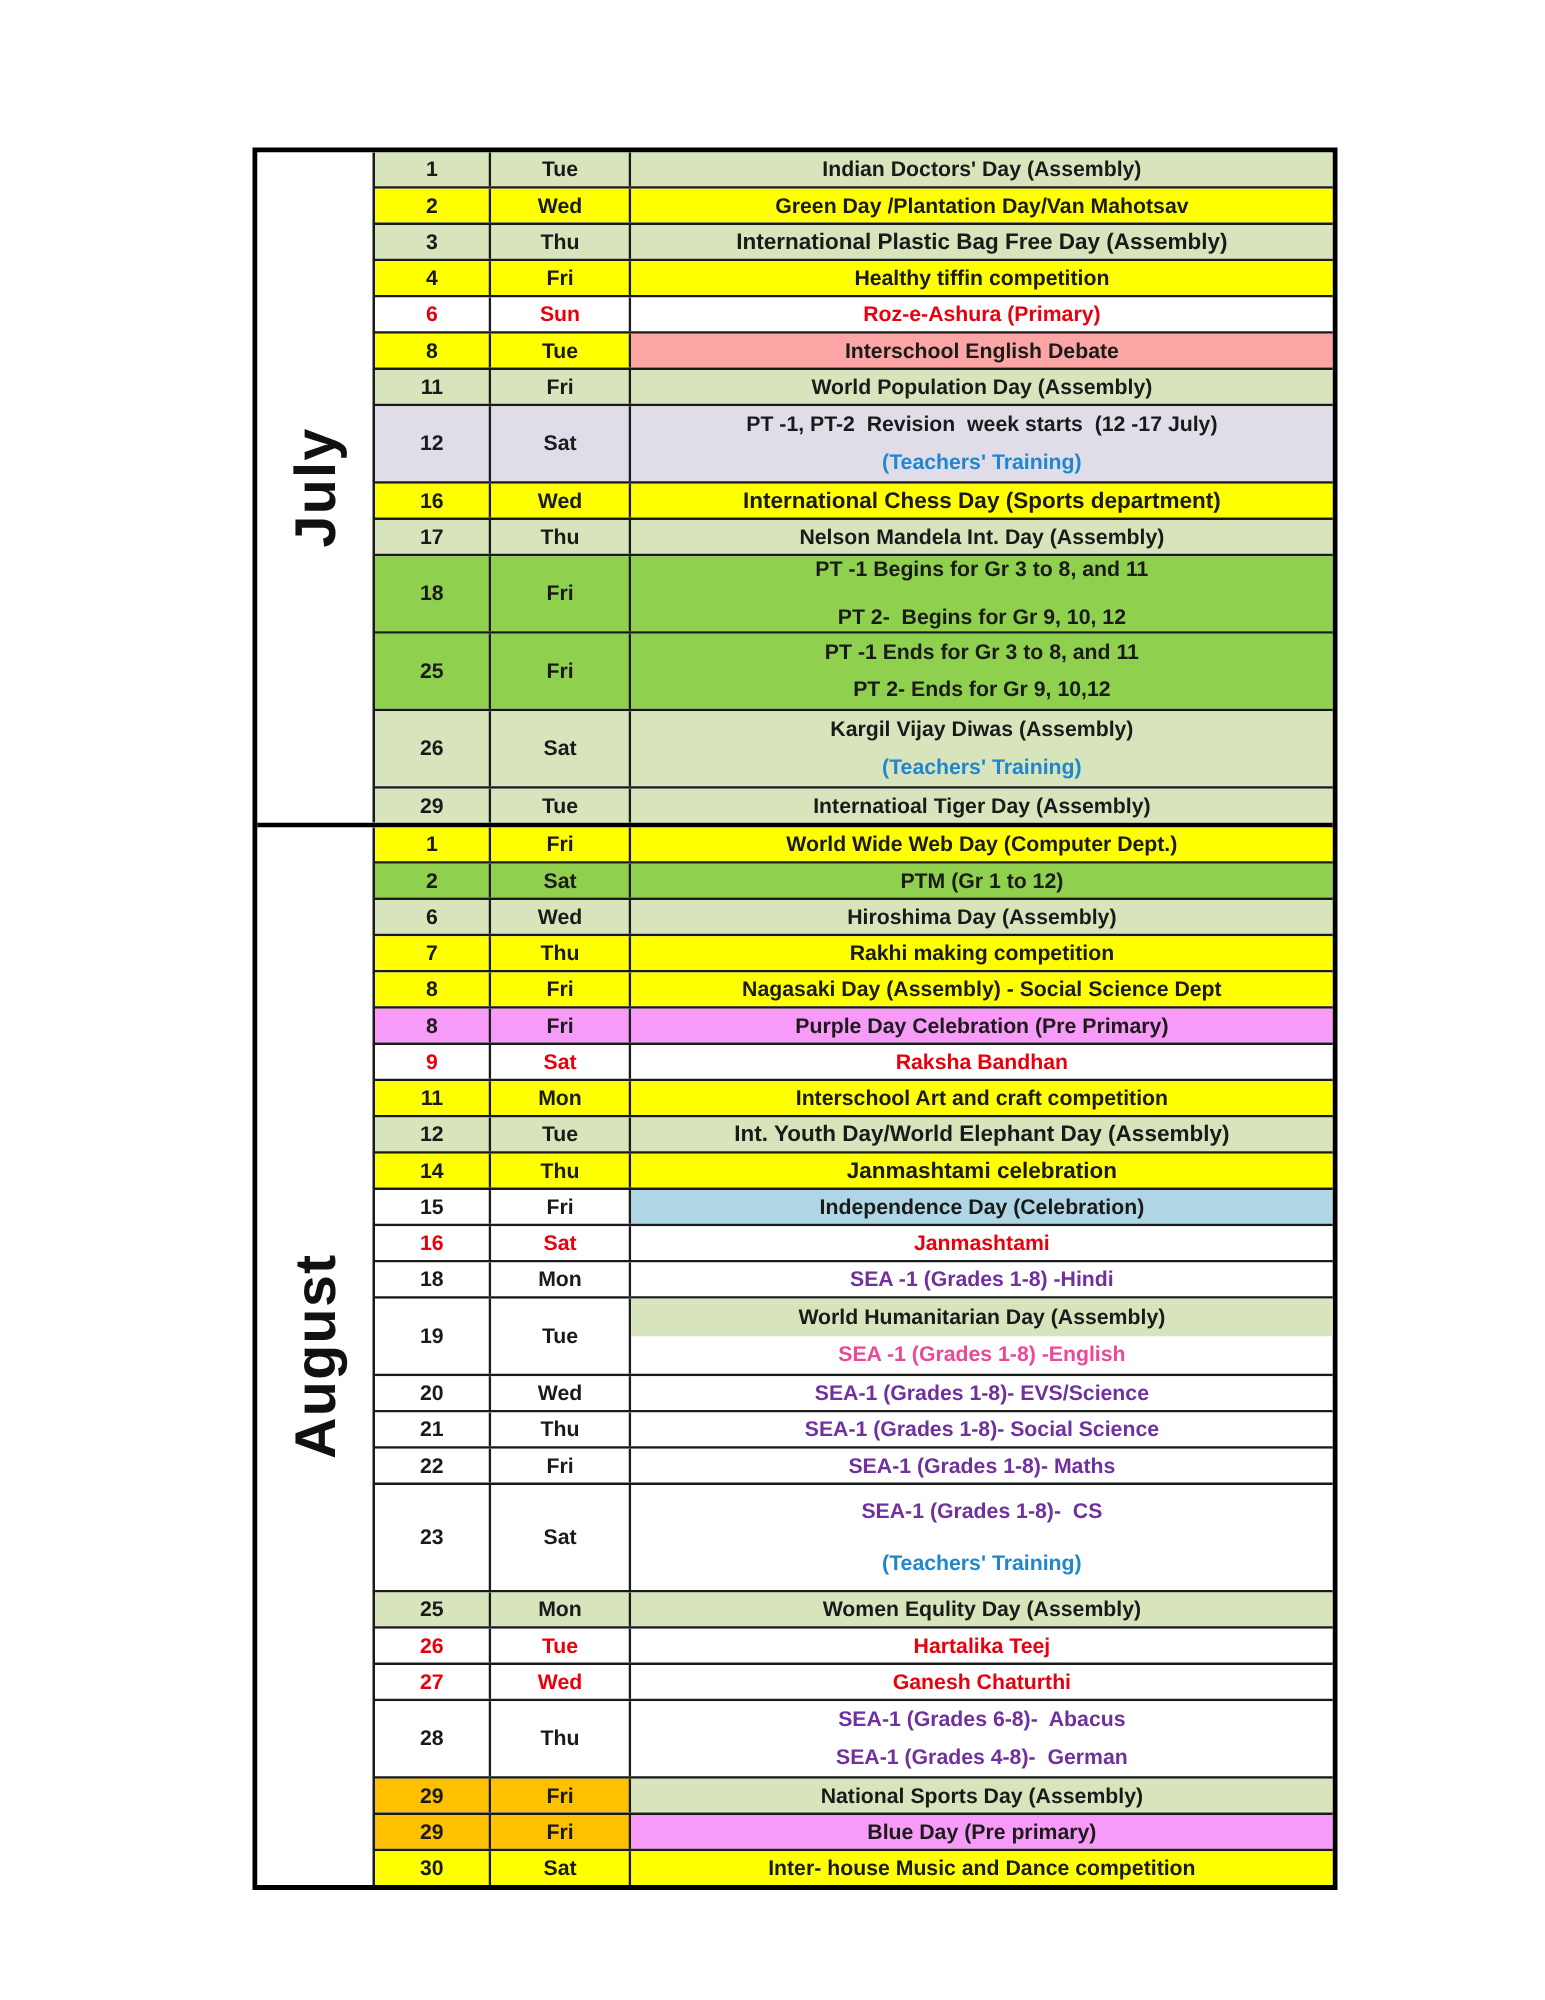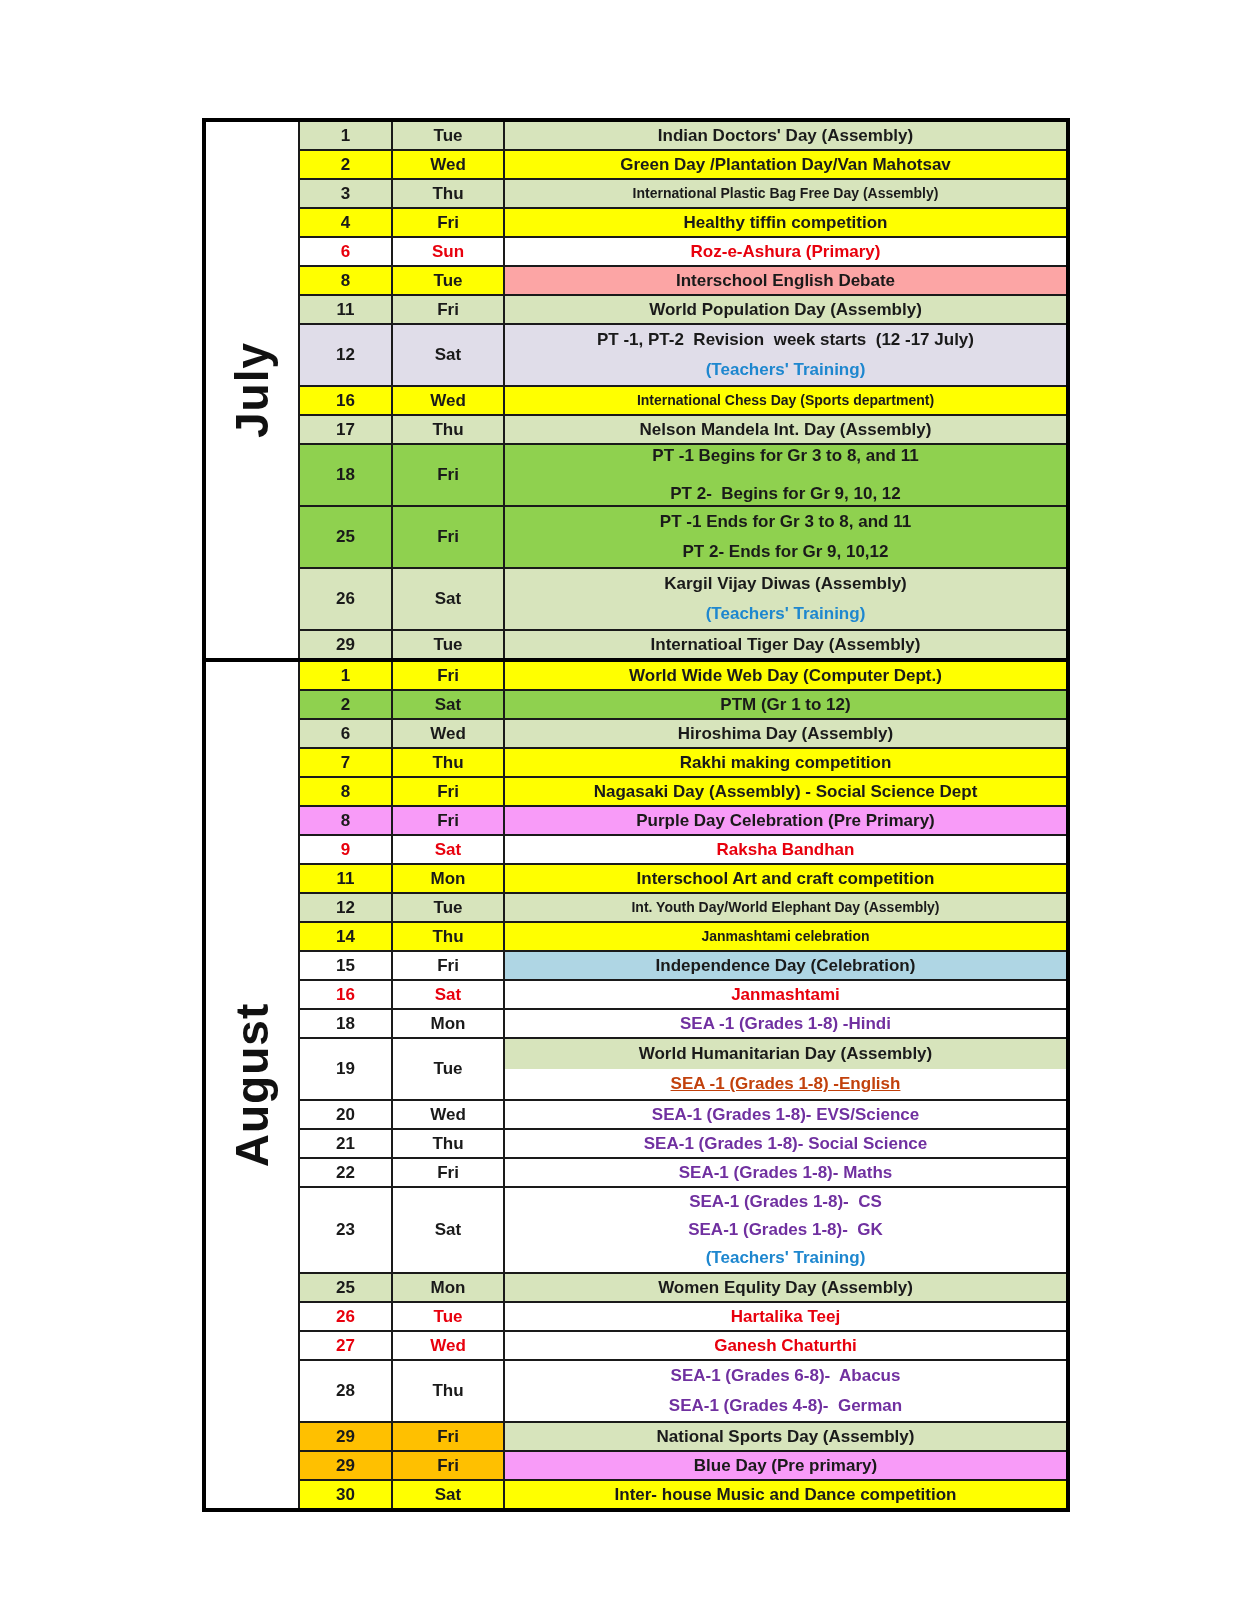--- a/index.html
+++ b/index.html
@@ -38,21 +38,21 @@
   .date{width:93px;flex:0 0 93px;border-right:2px solid #1a1a1a;}
   .day{width:112px;flex:0 0 112px;border-right:2px solid #1a1a1a;}
   .event{flex:1;flex-direction:column;align-items:stretch;justify-content:stretch;padding:0;}
   .line{
     flex:1;display:flex;align-items:center;justify-content:center;
     font-weight:bold;font-size:17px;white-space:pre;line-height:1.25;
   }
   .lines-1{height:27px;}
   .lines-2{height:60px;}
   .lines-3{height:84px;}
-  .small .line{font-size:14px;}
+  .small .line{font-size:18px;}
 </style>
 </head>
 <body>
 
 <div class="calendar">
   <div>
       <div class="month-section">
         <div class="month-label-cell">
           <span class="month-label">July</span>
         </div>
@@ -281,21 +281,21 @@
     <div class="cell event" style="background: rgb(255, 255, 255);">
               <div class="line" style="color: rgb(112, 48, 160);">SEA -1 (Grades 1-8) -Hindi</div>
             </div>
   </div>
 
   <div class="row lines-2">
     <div class="cell date" style="background: rgb(255, 255, 255); color: rgb(26, 26, 26);">19</div>
     <div class="cell day" style="background: rgb(255, 255, 255); color: rgb(26, 26, 26);">Tue</div>
     <div class="cell event" style="background: rgb(255, 255, 255);">
               <div class="line" style="color: rgb(26, 26, 26); background: rgb(215, 228, 188);">World Humanitarian Day (Assembly)</div>
-              <div class="line" style="color: #c2410c; text-decoration: underline;">SEA -1 (Grades 1-8) -English</div>
+              <div class="line" style="color: #ec4899;">SEA -1 (Grades 1-8) -English</div>
             </div>
   </div>
 
   <div class="row lines-1">
     <div class="cell date" style="background: rgb(255, 255, 255); color: rgb(26, 26, 26);">20</div>
     <div class="cell day" style="background: rgb(255, 255, 255); color: rgb(26, 26, 26);">Wed</div>
     <div class="cell event" style="background: rgb(255, 255, 255);">
               <div class="line" style="color: rgb(112, 48, 160);">SEA-1 (Grades 1-8)- EVS/Science</div>
             </div>
   </div>
@@ -314,21 +314,20 @@
     <div class="cell event" style="background: rgb(255, 255, 255);">
               <div class="line" style="color: rgb(112, 48, 160);">SEA-1 (Grades 1-8)- Maths</div>
             </div>
   </div>
 
   <div class="row lines-3">
     <div class="cell date" style="background: rgb(255, 255, 255); color: rgb(26, 26, 26);">23</div>
     <div class="cell day" style="background: rgb(255, 255, 255); color: rgb(26, 26, 26);">Sat</div>
     <div class="cell event" style="background: rgb(255, 255, 255);">
               <div class="line" style="color: rgb(112, 48, 160);">SEA-1 (Grades 1-8)-  CS</div>
-              <div class="line" style="color: rgb(112, 48, 160);">SEA-1 (Grades 1-8)-  GK</div>
               <div class="line" style="color: rgb(30, 135, 207);">(Teachers' Training)</div>
             </div>
   </div>
 
   <div class="row lines-1">
     <div class="cell date" style="background: rgb(215, 228, 188); color: rgb(26, 26, 26);">25</div>
     <div class="cell day" style="background: rgb(215, 228, 188); color: rgb(26, 26, 26);">Mon</div>
     <div class="cell event" style="background: rgb(215, 228, 188);">
               <div class="line" style="color: rgb(26, 26, 26);">Women Equlity Day (Assembly)</div>
             </div>

